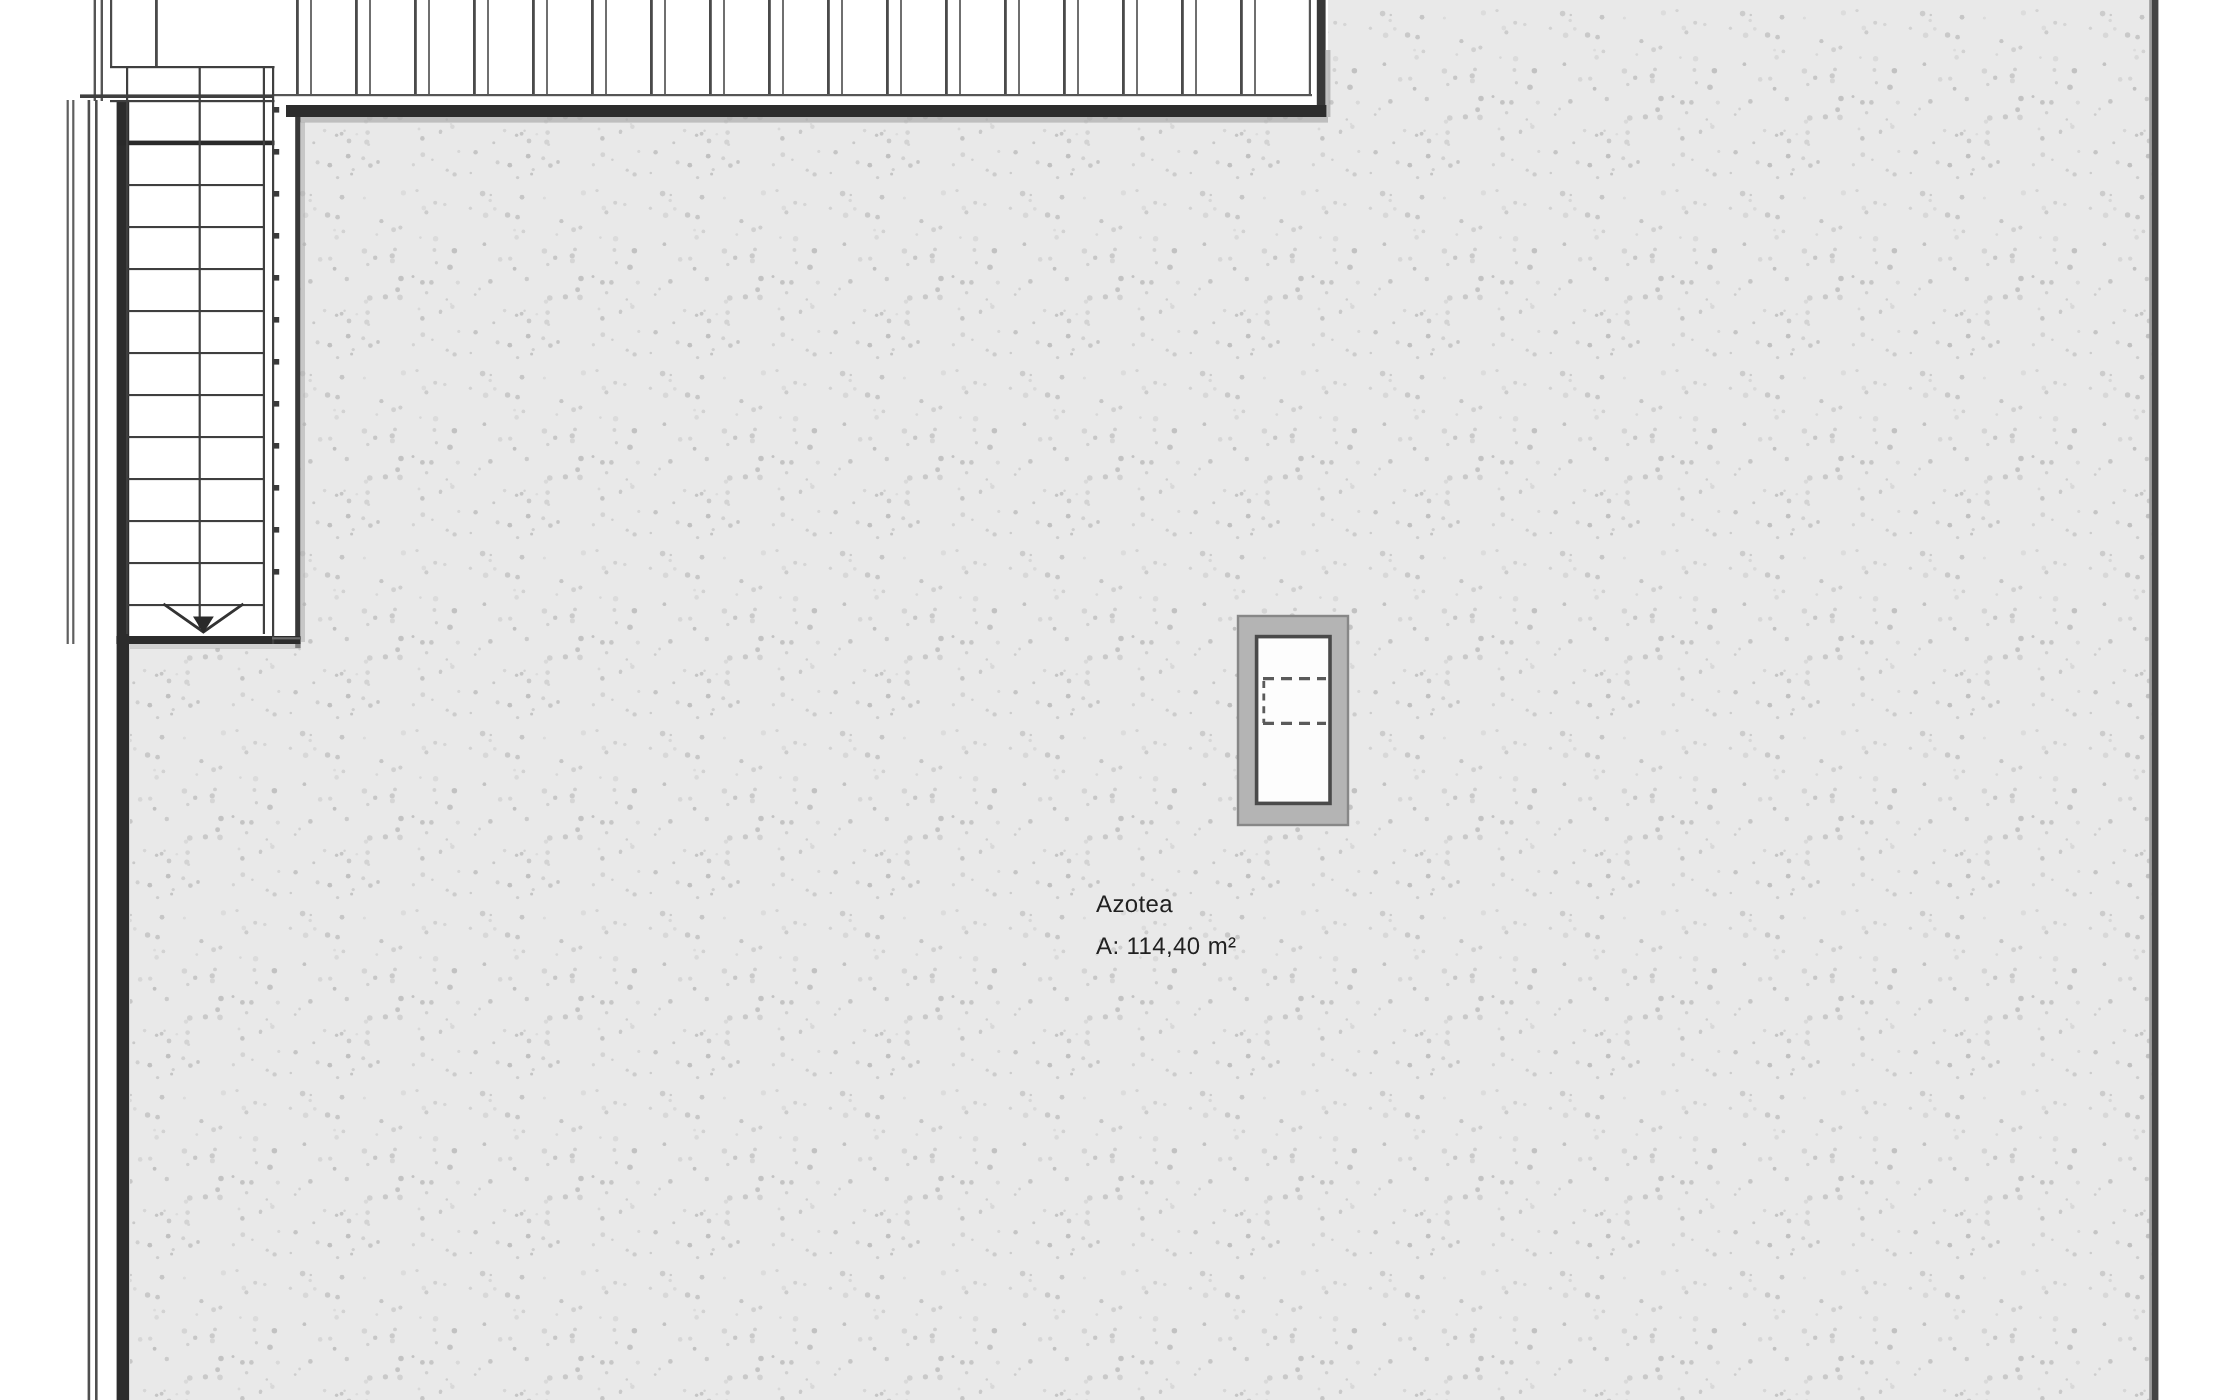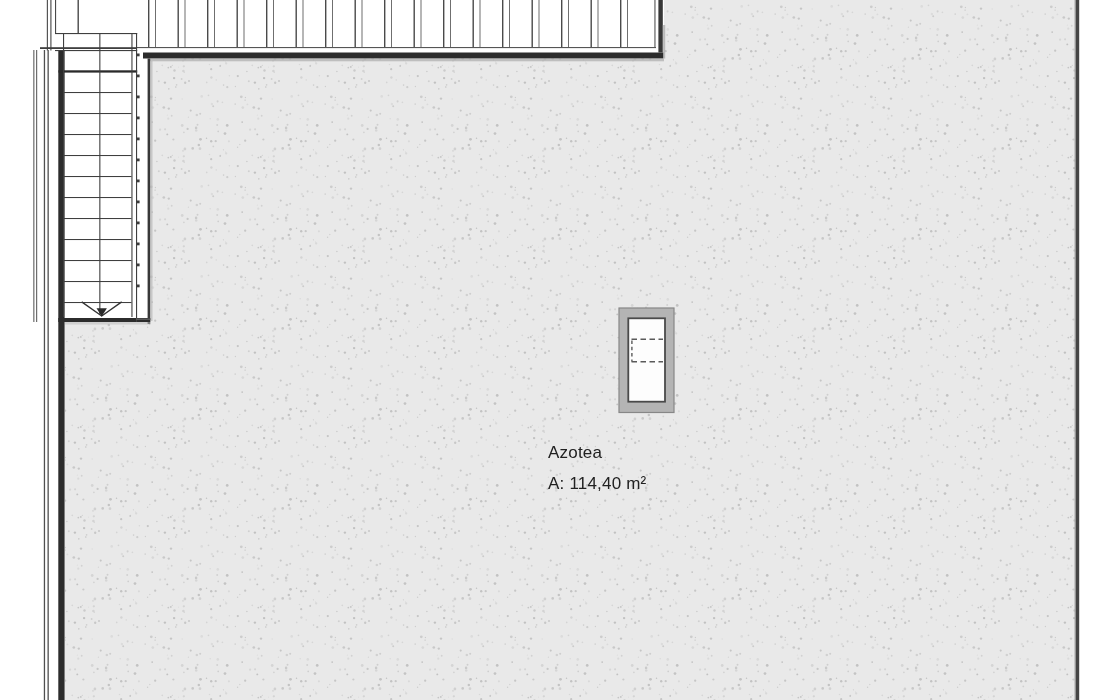--- a/index.html
+++ b/index.html
@@ -10,25 +10,25 @@
     overflow: hidden;
     background: #ffffff;
     font-family: "Liberation Sans", sans-serif;
   }
   .stage svg { display: block; }
   .room-label {
     position: absolute;
     left: 548px;
     top: 444px;
     color: #212121;
-    font-size: 17px;
+    font-size: 12px;
     line-height: 17px;
     letter-spacing: 0.2px;
   }
-  .room-label .area { margin-top: 14px; }
+  .room-label .area { margin-top: 4px; }
 </style>
 </head>
 <body>
 
 <div class="stage">
 
   <svg id="plan-svg" width="1120" height="700" viewBox="0 0 1120 700" xmlns="http://www.w3.org/2000/svg">
 
     <defs>
       <pattern id="stipple" patternUnits="userSpaceOnUse" width="90" height="90">

